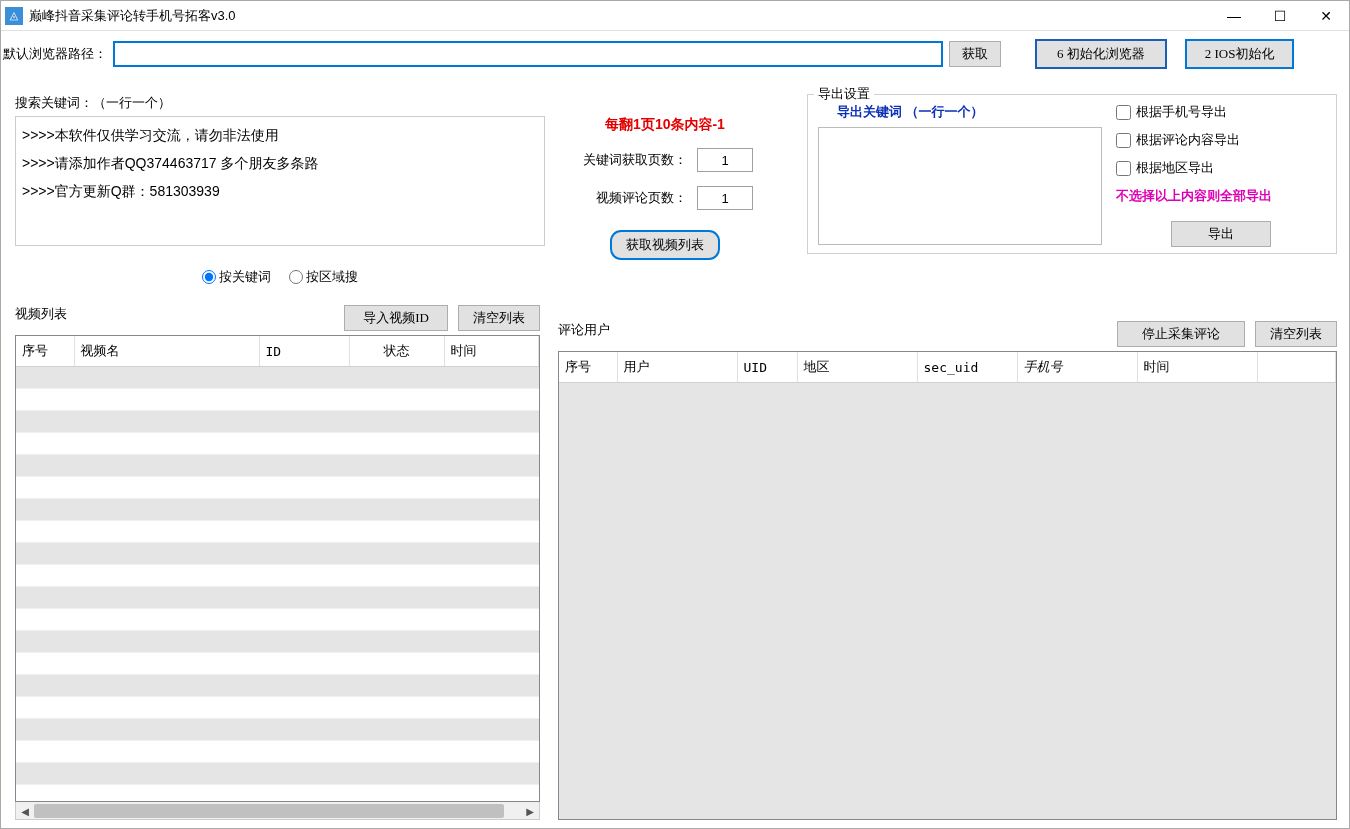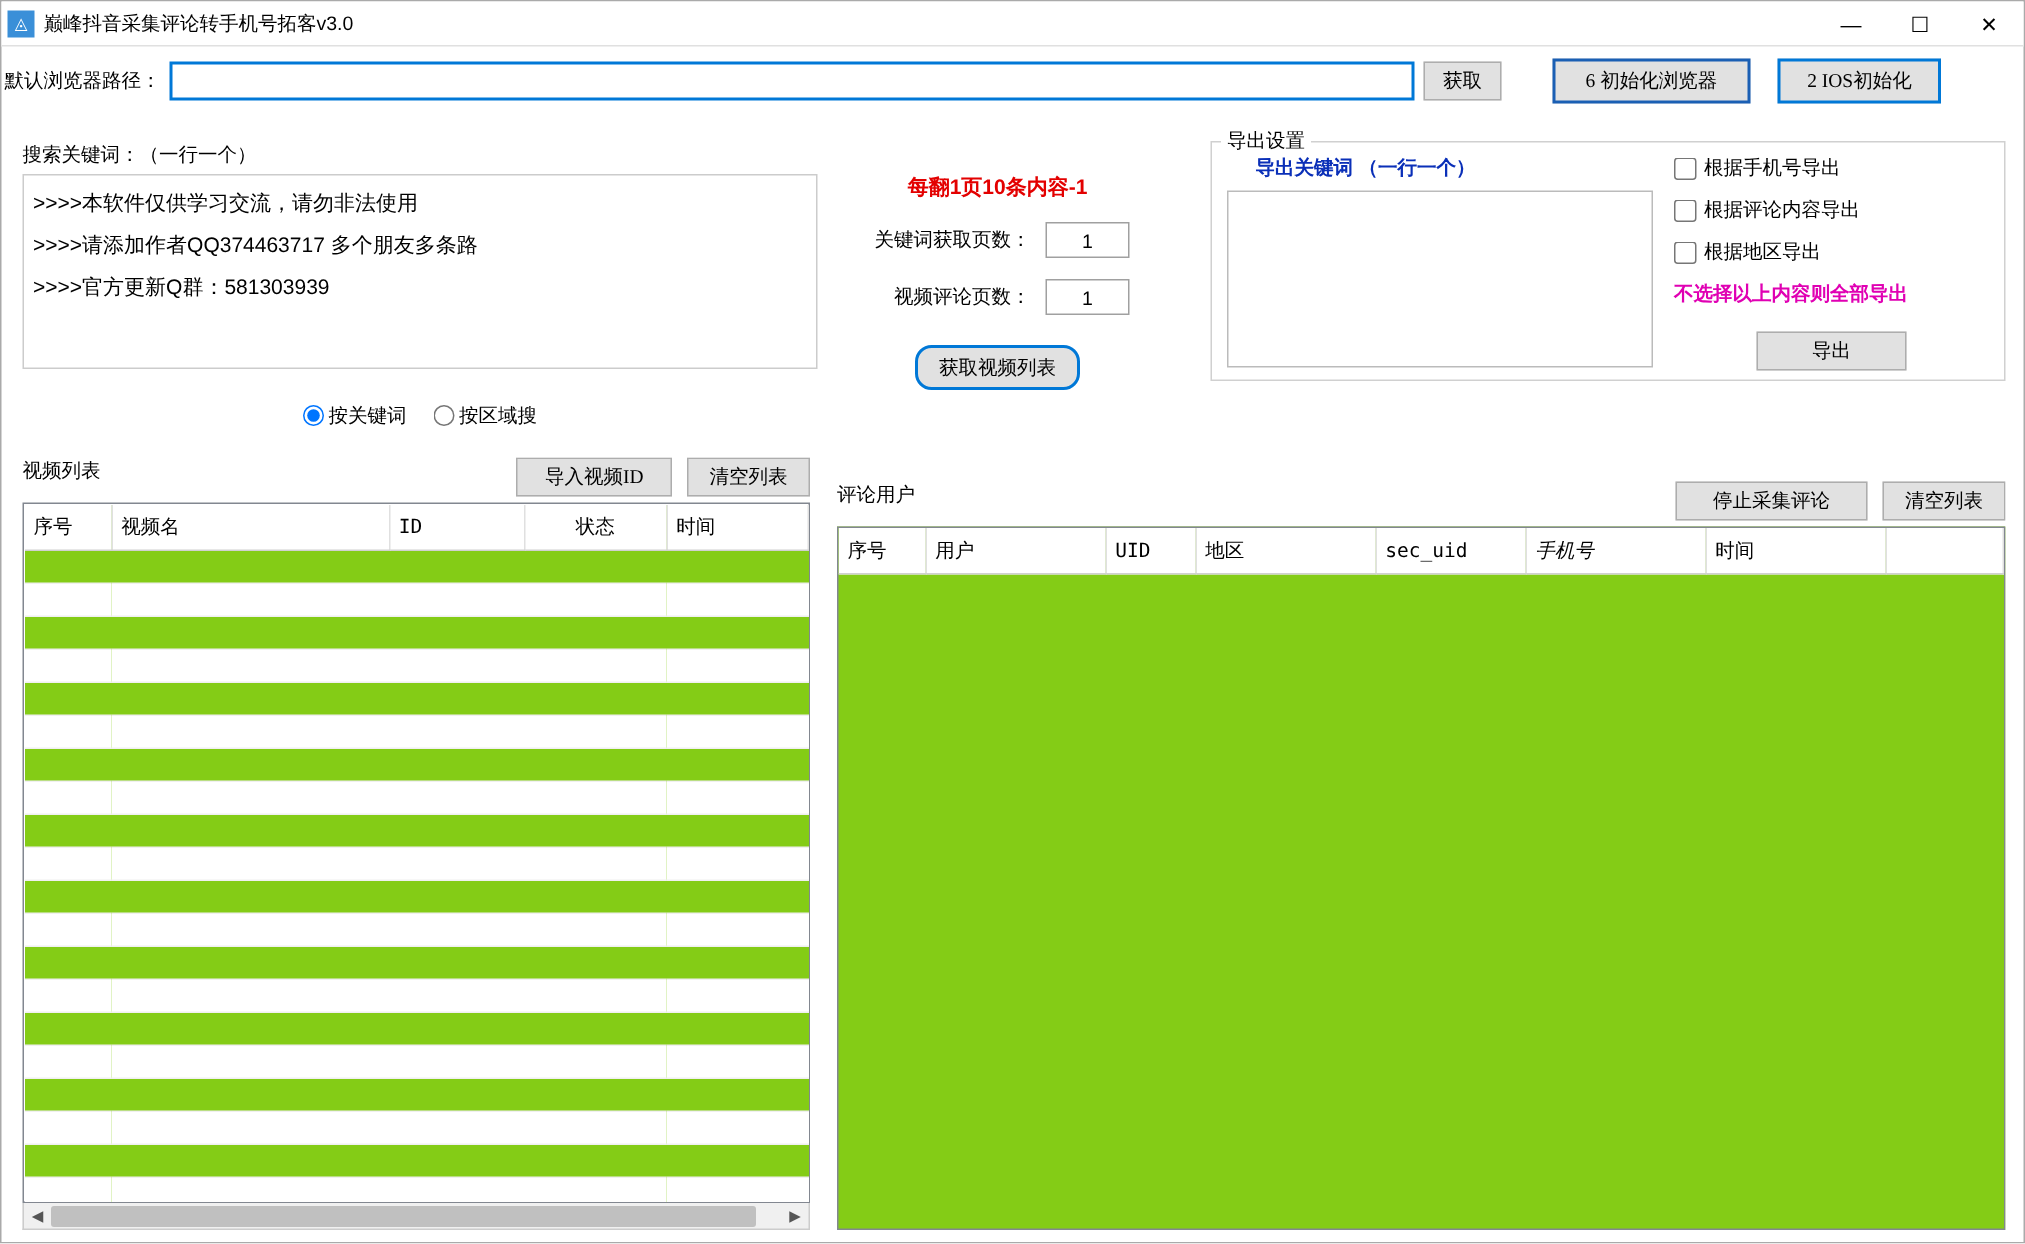--- a/index.html
+++ b/index.html
@@ -115,21 +115,21 @@
     .comment-list-block { flex: 1; }
     
     .list-title-row { display: flex; align-items: flex-start; justify-content: space-between; margin-bottom: 4px; }
     .list-title { font-size: 13px; padding-bottom: 6px; }
     .list-btns { display: flex; gap: 10px; }
     
     .table-wrap {
       flex: 1;
       border: 1px solid #828790;
       overflow: auto;
-      background: #84cc16;
+      background: #e5e5e5;
       position: relative;
     }
     table { width: 100%; border-collapse: collapse; table-layout: fixed; }
     thead th {
       background: #fff;
       border-right: 1px solid #e0e0e0;
       border-bottom: 1px solid #d0d0d0;
       text-align: left;
       padding: 6px 6px;
       font-weight: normal;

